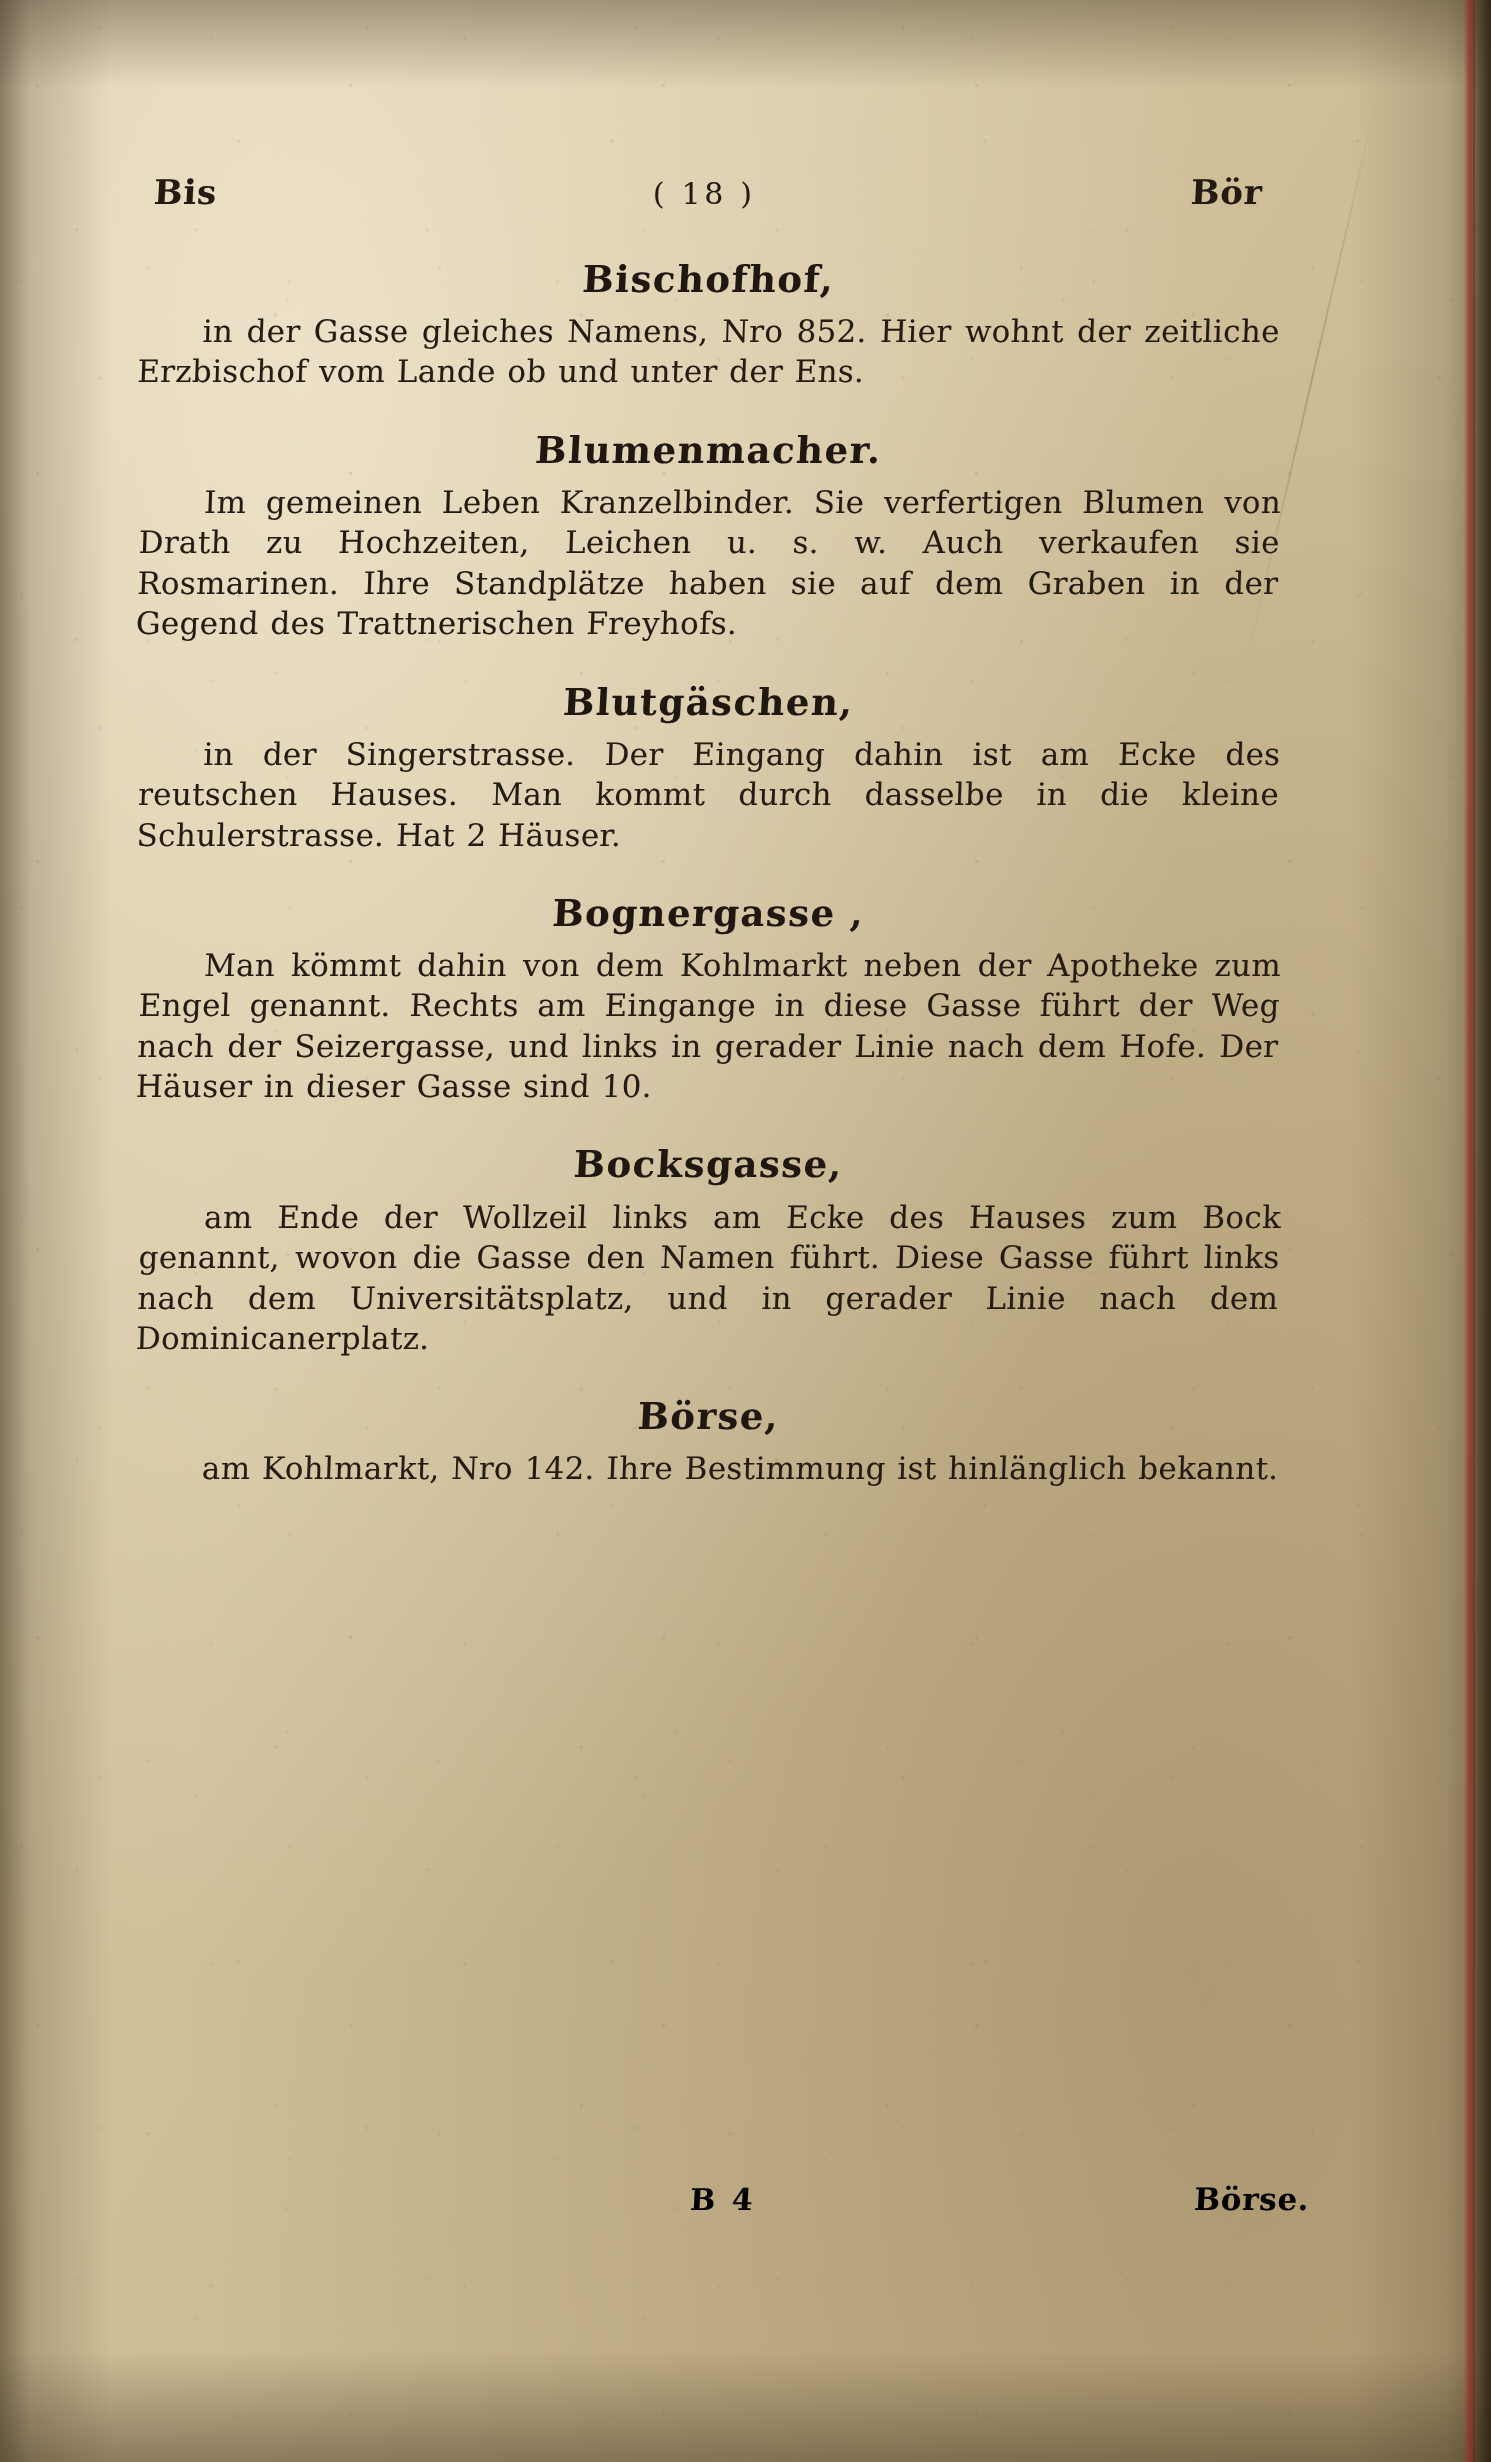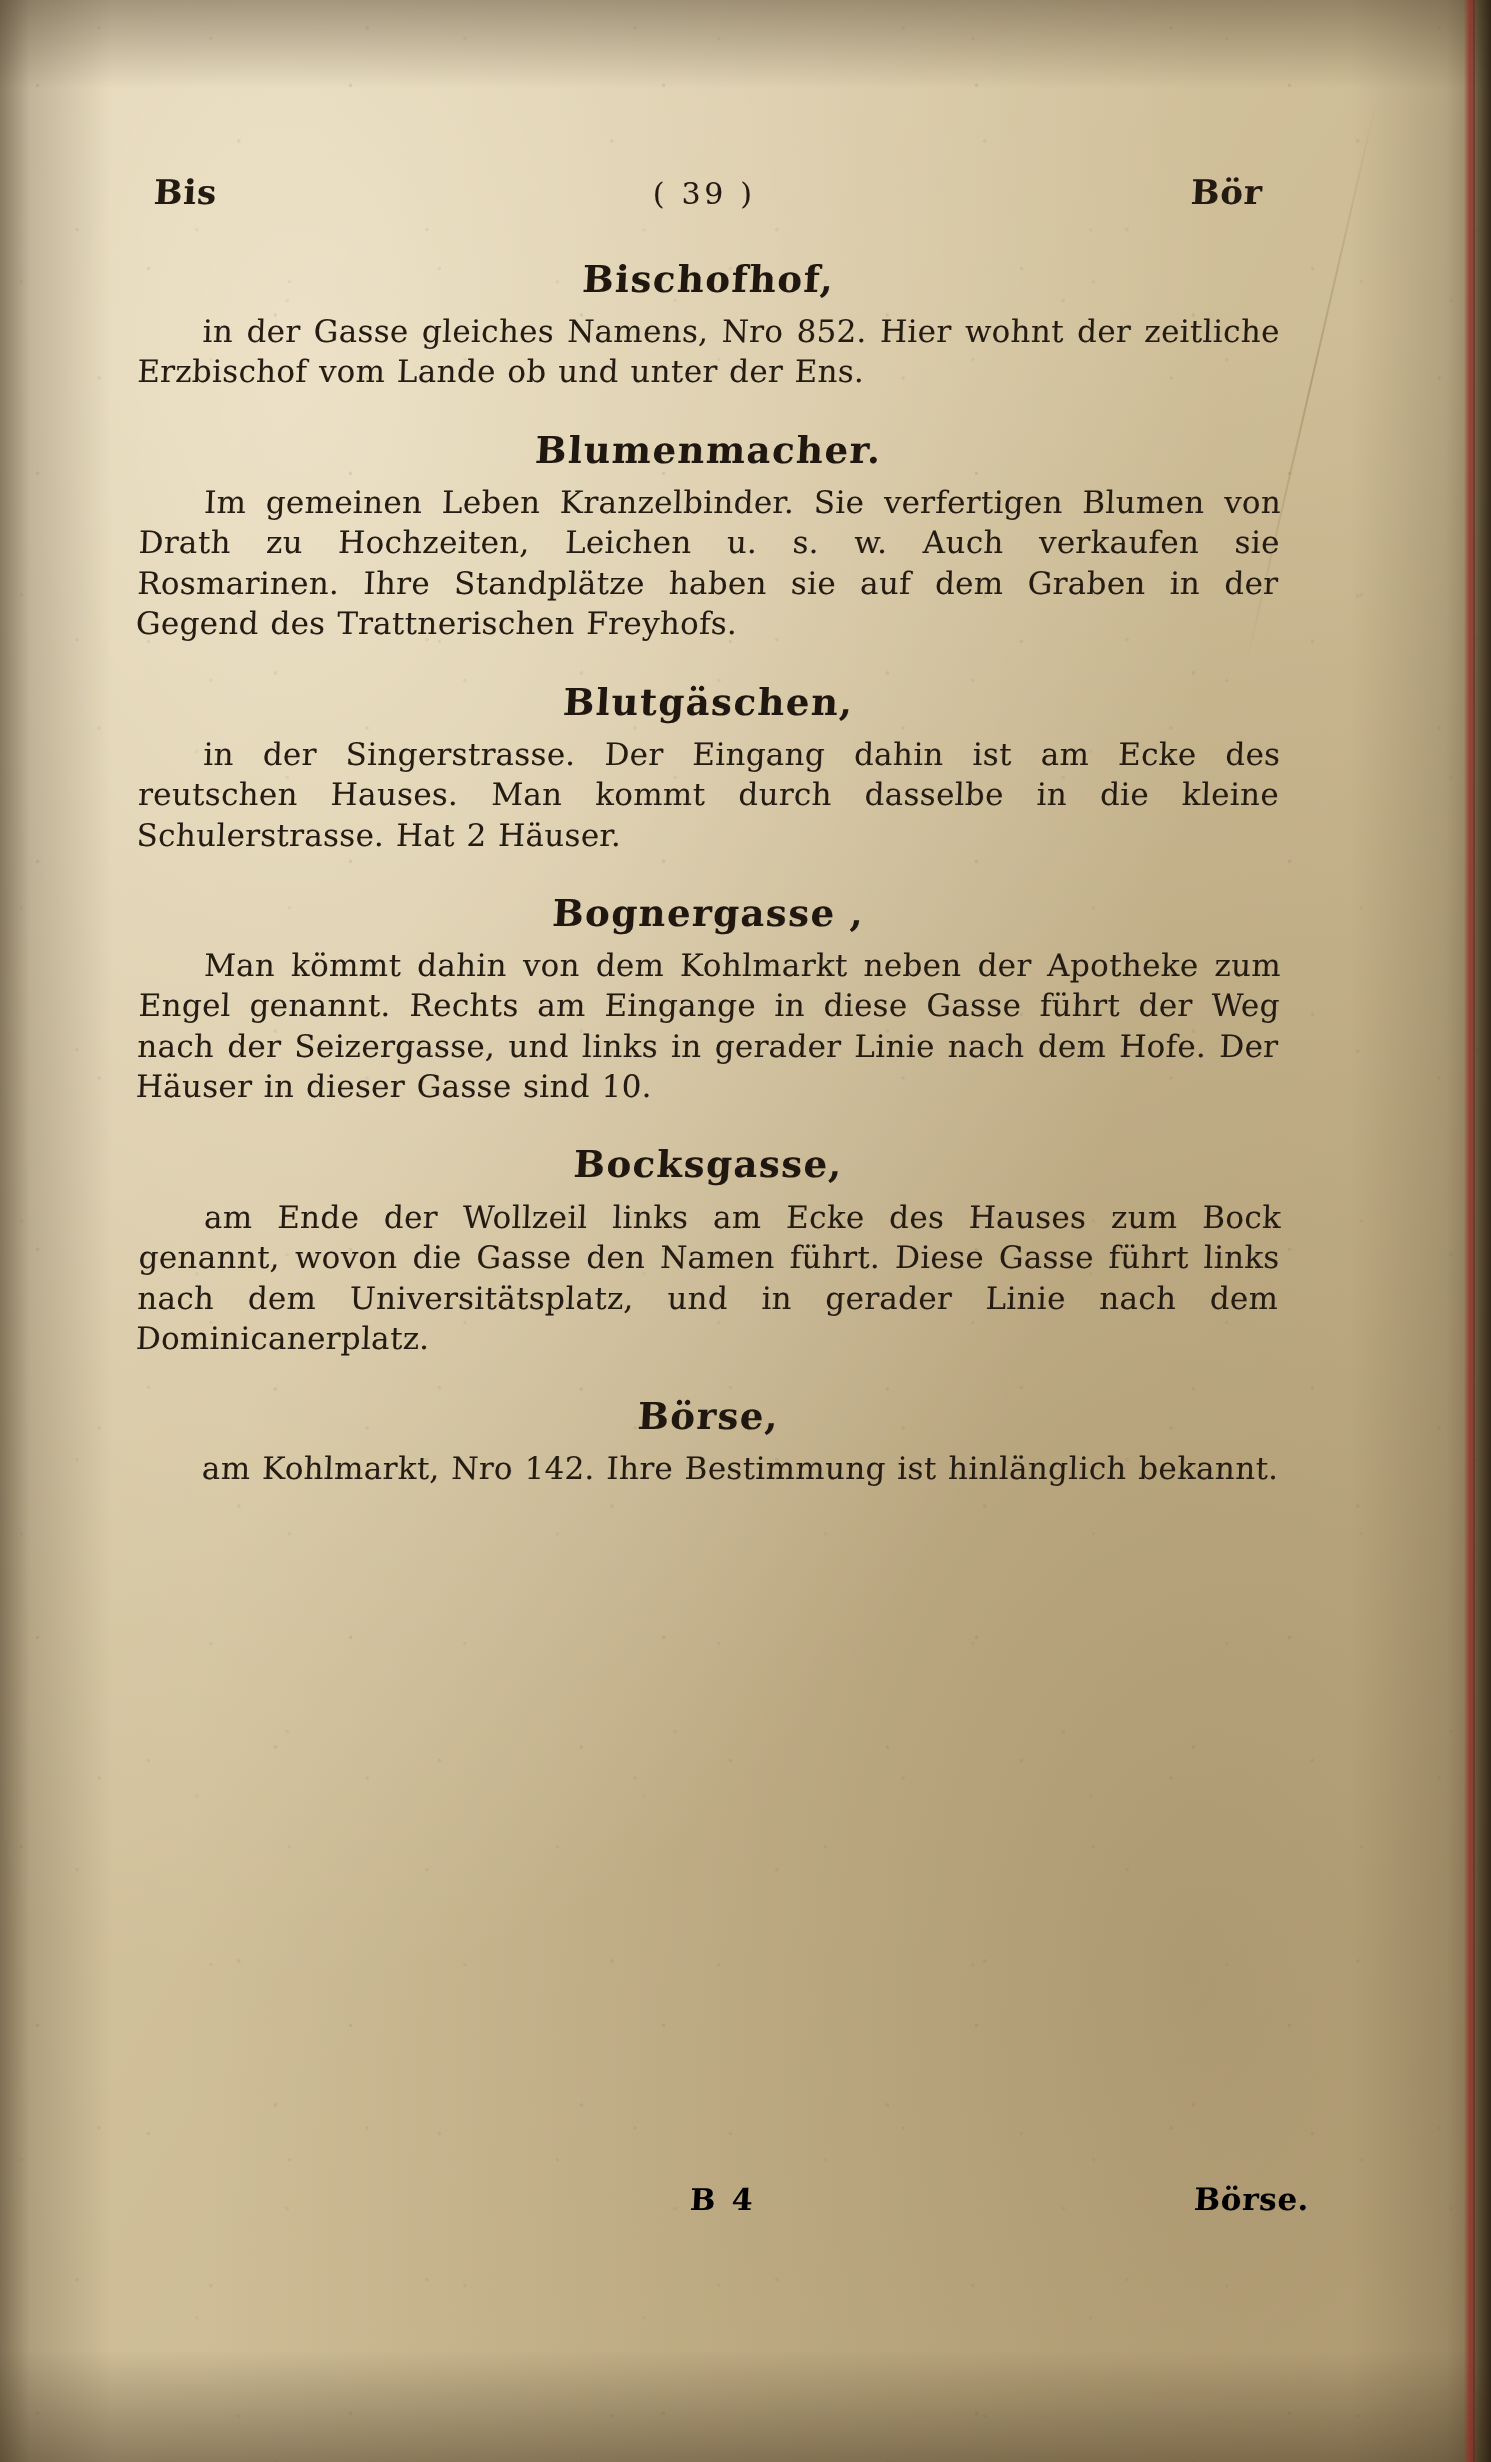--- a/index.html
+++ b/index.html
@@ -173,21 +173,21 @@
 <div class="page-wrap">
   <div class="grain"></div>
   <div class="crease"></div>
   <div class="edge-stripe"></div>
   <div class="edge-stripe2"></div>
 
   <div class="text-block">
 
     <div class="running-head">
       <span class="rh-word">Bis</span>
-      <span class="pageno">(  39  )</span>
+      <span class="pageno">(  18  )</span>
       <span class="rh-word">Bör</span>
     </div>
 
     <h2 class="entry-title">Bischofhof,</h2>
     <p class="entry-body">in der Gasse gleiches Namens, Nro 852. Hier wohnt der zeitliche Erzbischof vom Lande ob und unter der Ens.</p>
 
     <h2 class="entry-title">Blumenmacher.</h2>
     <p class="entry-body">Im gemeinen Leben Kranzelbinder. Sie verfertigen Blumen von Drath zu Hochzeiten, Leichen u. s. w. Auch verkaufen sie Rosmarinen. Ihre Standplätze haben sie auf dem Graben in der Gegend des Trattnerischen Freyhofs.</p>
 
     <h2 class="entry-title">Blutgäschen,</h2>

